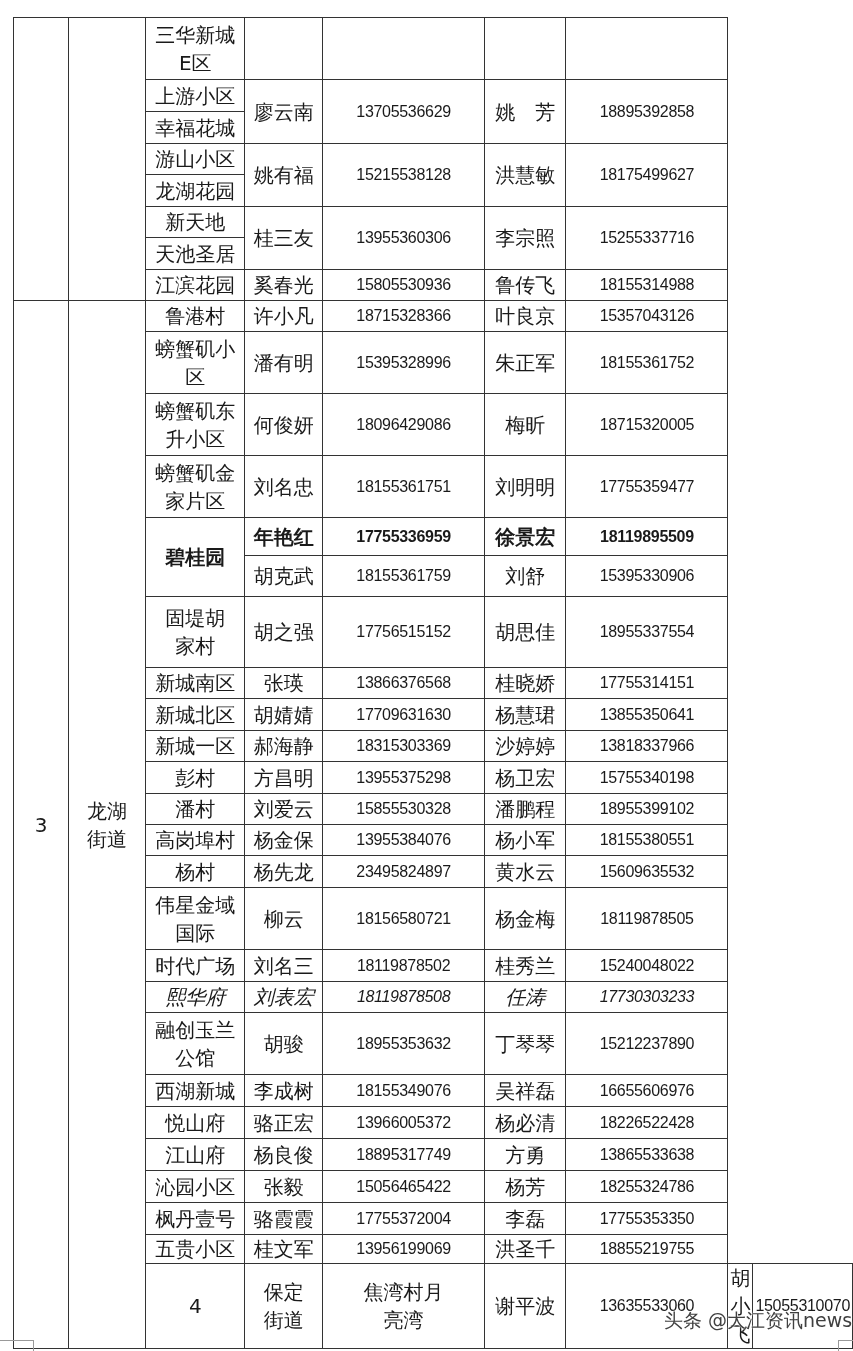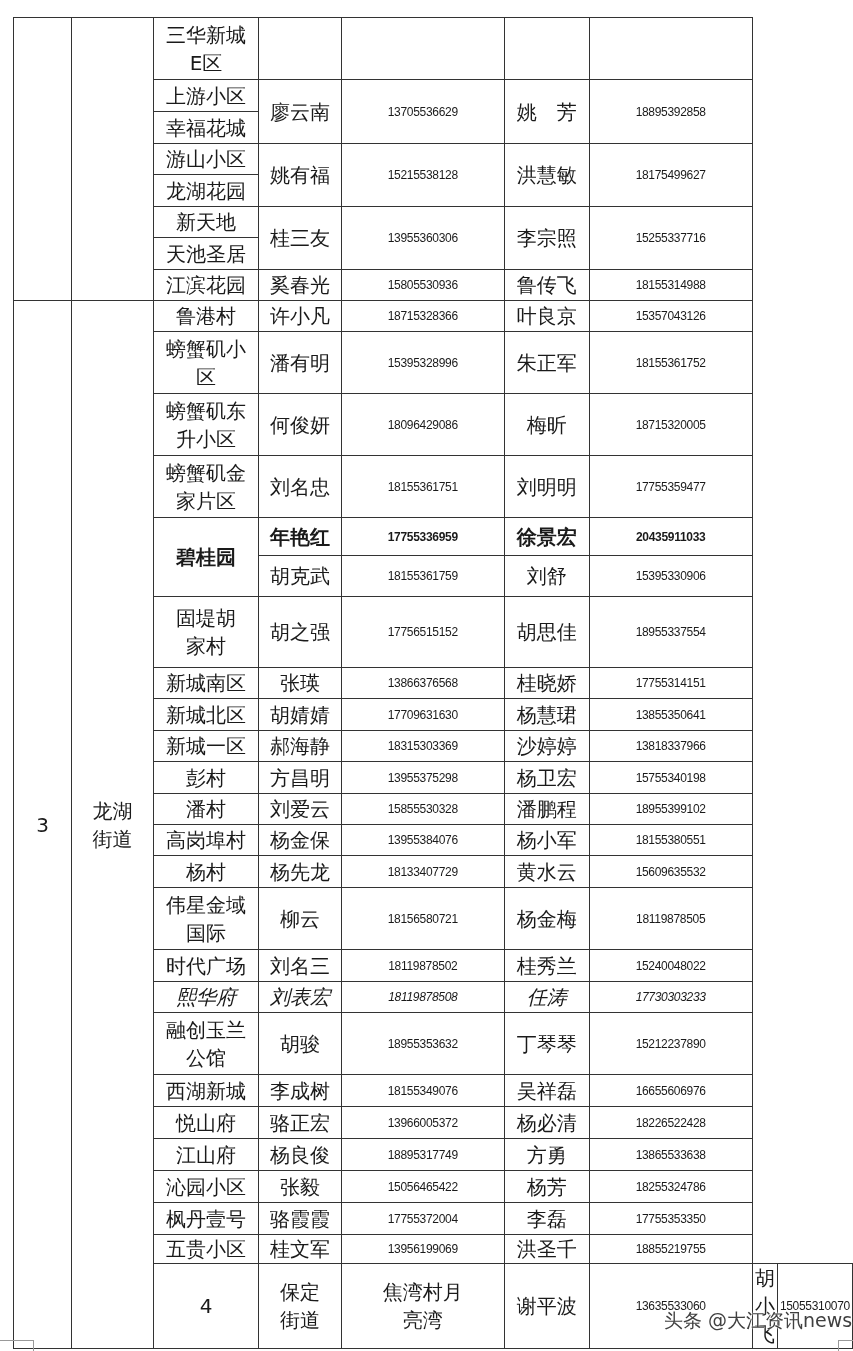--- a/index.html
+++ b/index.html
@@ -2,21 +2,21 @@
 <html><head>
 <meta charset="utf-8">
 <style>
   html, body { margin: 0; padding: 0; background: #ffffff; }
   body { width: 853px; height: 1351px; position: relative; overflow: hidden;
          font-family: "DejaVu Sans", "Liberation Sans", sans-serif; color: #1a1a1a; }
   .table-wrap { position: absolute; left: 13px; top: 17px; }
   table { border-collapse: collapse; table-layout: fixed; }
   td { border: 1.3px solid #333; text-align: center; vertical-align: middle;
        font-size: 20px; line-height: 28px; padding: 0 2px; }
-  td.num { font-family: "Liberation Sans", sans-serif; font-size: 12px; letter-spacing: -0.3px; }
+  td.num { font-family: "Liberation Sans", sans-serif; font-size: 16px; letter-spacing: -0.3px; }
   .watermark { position: absolute; left: 620px; top: 1308px; font-size: 19px; color: #404040;
                font-family: "DejaVu Sans", sans-serif; text-shadow: 0 0 2px #fff, 0 0 2px #fff; margin-left: 44px; }
   .corner-l { position: absolute; left: 0; top: 1340px; width: 33px; height: 11px;
               border-top: 1px solid #999; border-right: 1px solid #999; }
   .corner-r { position: absolute; left: 838px; top: 1340px; width: 15px; height: 11px;
               border-top: 1px solid #999; border-left: 1px solid #999; }
 </style>
 </head>
 <body>
 
@@ -121,21 +121,21 @@
           <td><span>刘名忠</span></td>
           <td class="num"><span>18155361751</span></td>
           <td><span>刘明明</span></td>
           <td class="num"><span>17755359477</span></td>
         </tr>
         <tr style="height: 38px; font-weight: bold;">
           <td rowspan="2"><span>碧桂园</span></td>
           <td><span>年艳红</span></td>
           <td class="num"><span>17755336959</span></td>
           <td><span>徐景宏</span></td>
-          <td class="num"><span>20435911033</span></td>
+          <td class="num"><span>18119895509</span></td>
         </tr>
         <tr style="height: 41px;">
           <td><span>胡克武</span></td>
           <td class="num"><span>18155361759</span></td>
           <td><span>刘舒</span></td>
           <td class="num"><span>15395330906</span></td>
         </tr>
         <tr style="height: 71px;">
           <td>
             <div>固堤胡</div>
@@ -184,21 +184,21 @@
         <tr style="height: 31px; margin-top: 16px;">
           <td><span>高岗埠村</span></td>
           <td><span>杨金保</span></td>
           <td class="num"><span>13955384076</span></td>
           <td><span>杨小军</span></td>
           <td class="num"><span>18155380551</span></td>
         </tr>
         <tr style="height: 32px;">
           <td><span>杨村</span></td>
           <td><span>杨先龙</span></td>
-          <td class="num"><span>18133407729</span></td>
+          <td class="num"><span>23495824897</span></td>
           <td><span>黄水云</span></td>
           <td class="num"><span>15609635532</span></td>
         </tr>
         <tr style="height: 62px;">
           <td>
             <div>伟星金域</div>
             <div>国际</div>
           </td>
           <td><span>柳云</span></td>
           <td class="num"><span>18156580721</span></td>

